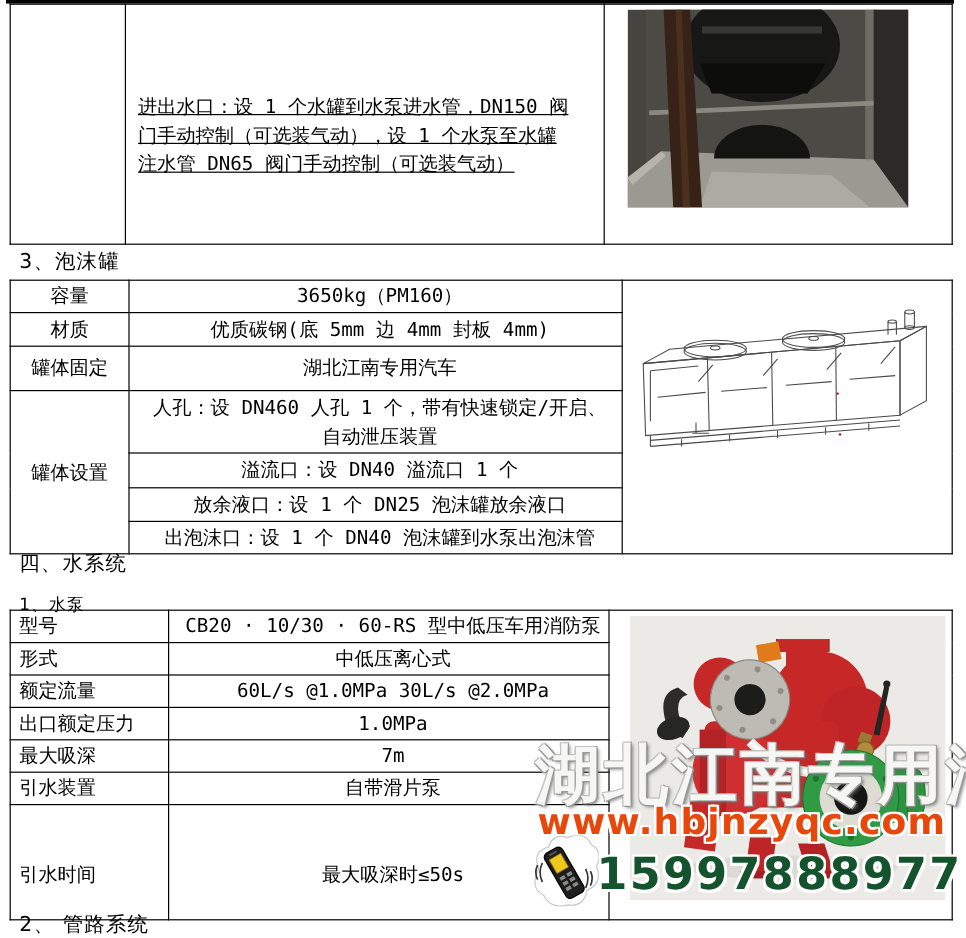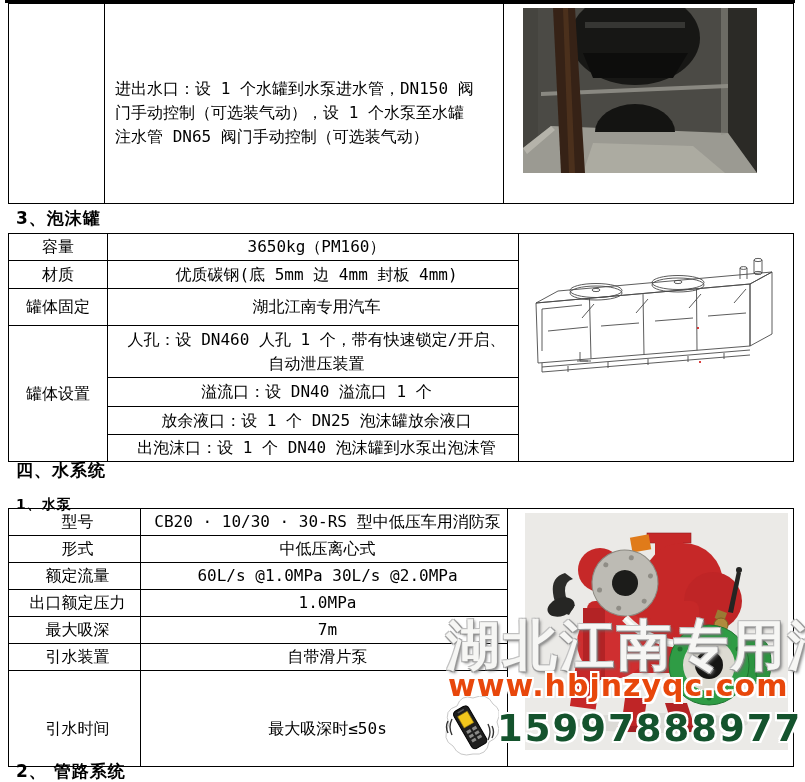--- a/index.html
+++ b/index.html
@@ -3,26 +3,26 @@
 <meta charset="utf-8">
 <style>
   html,body{margin:0;padding:0;background:#fff;}
   .page{position:relative;width:805px;height:782px;background:#fff;overflow:hidden;
         font-family:"DejaVu Sans Mono","Liberation Mono",monospace;color:#000;}
   .topline{position:absolute;left:5px;top:0;width:790px;height:3px;background:#000;}
   table.t{position:absolute;border-collapse:collapse;table-layout:fixed;}
   table.t td{border:1.5px solid #000;font-size:16px;line-height:24px;overflow:hidden;
              vertical-align:middle;white-space:pre-line;}
   .lab{text-align:center;}
-  .lab3{text-align:center;padding-left:7px;}
+  .lab3{text-align:left;padding-left:7px;}
   .val{text-align:center;padding-left:8px;}
-  .txt{vertical-align:top;padding:19px 6px 0 10px;line-height:27px;}
+  .txt{vertical-align:top;padding:19px 6px 0 10px;line-height:27px;text-decoration:underline;}
   td.top{vertical-align:top;padding-top:21px;}
   .h{position:absolute;left:16px;font-family:"DejaVu Sans","Liberation Sans",sans-serif;
-     font-weight:bold;font-size:17px;line-height:22px;letter-spacing:1px;white-space:nowrap;}
+     font-weight:normal;font-size:17px;line-height:22px;letter-spacing:1px;white-space:nowrap;}
   .imgabs{position:absolute;z-index:2;}
   
   .wm{position:absolute;z-index:5;white-space:nowrap;
       font-family:"DejaVu Sans","Liberation Sans",sans-serif;font-weight:bold;}
   .wm-brand{left:446px;top:610px;font-size:54px;letter-spacing:3px;color:#f6f6f4;
       text-shadow:1px 1px 0 #9a9a9a,-1px -1px 0 #c2c2c2,2px 2px 3px rgba(110,110,110,.85),
                   -1px 1px 0 #aaa,1px -1px 0 #aaa;}
   .wm-site{left:448px;top:668px;font-size:30px;letter-spacing:1px;color:#e8470b;
       text-shadow:-2px -2px 0 #fff,2px -2px 0 #fff,-2px 2px 0 #fff,2px 2px 0 #fff,
                   0 -2px 0 #fff,0 2px 0 #fff,-2px 0 0 #fff,2px 0 0 #fff;text-align:center;}
@@ -143,21 +143,21 @@
 
   <table class="t" style="left:8px;top:508px;width:785px;">
     <colgroup>
         <col style="width:132px">
         <col style="width:367px">
         <col style="width:286px">
       </colgroup>
     <tbody>
       <tr style="height:24px">
         <td class="lab3">型号</td>
-        <td class="val">CB20 · 10/30 · 30-RS 型中低压车用消防泵</td>
+        <td class="val">CB20 · 10/30 · 60-RS 型中低压车用消防泵</td>
         <td rowspan="7"></td>
       </tr>
       <tr style="height:26px">
         <td class="lab3">形式</td>
         <td class="val">中低压离心式</td>
       </tr>
       <tr style="height:26px">
         <td class="lab3">额定流量</td>
         <td class="val">60L/s @1.0MPa 30L/s @2.0MPa</td>
       </tr>

